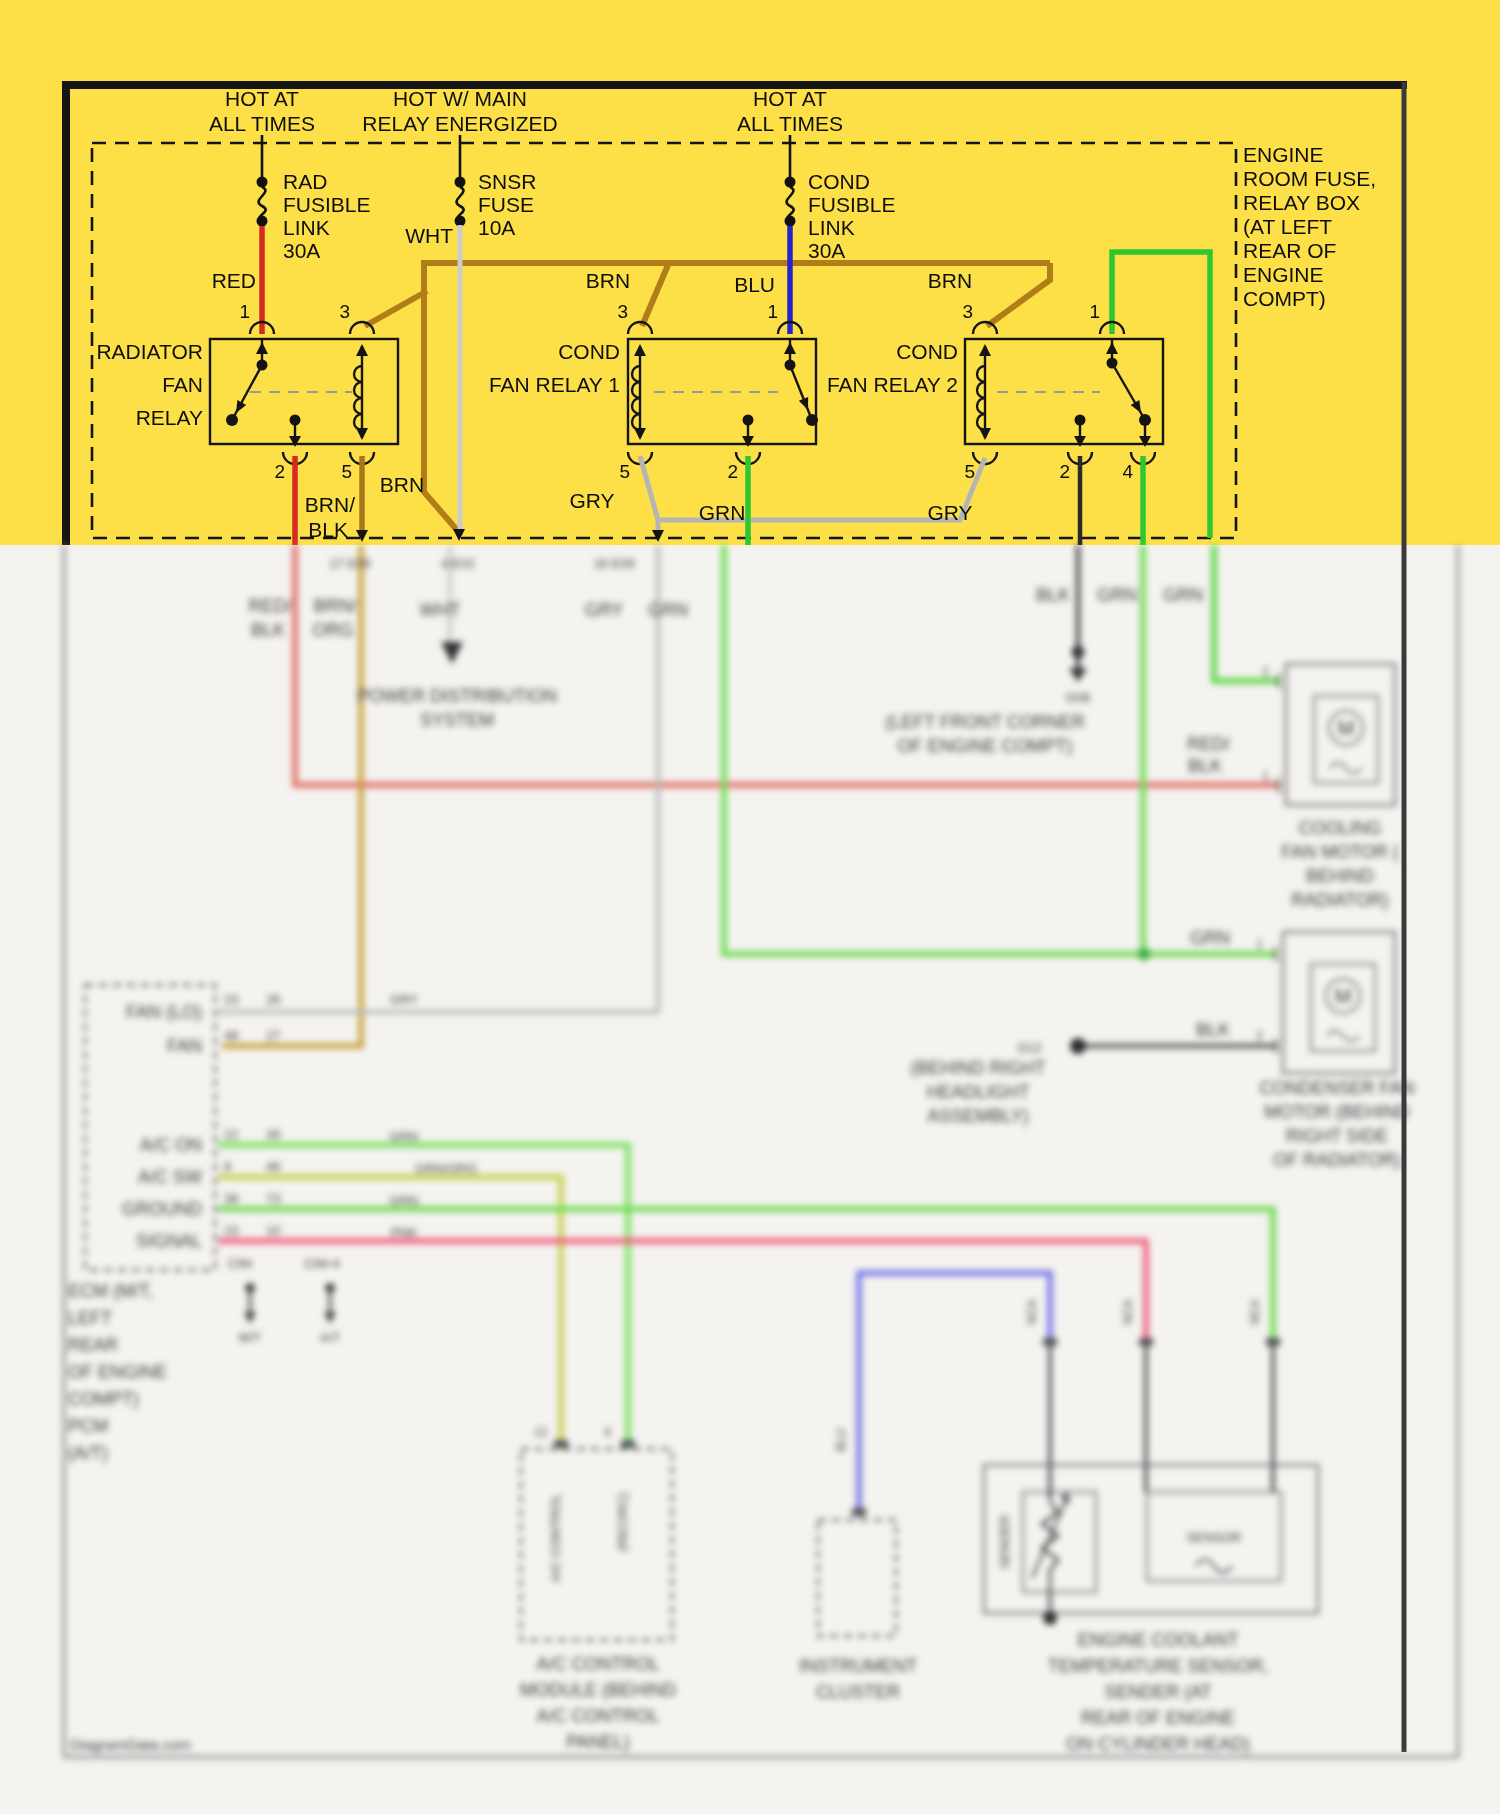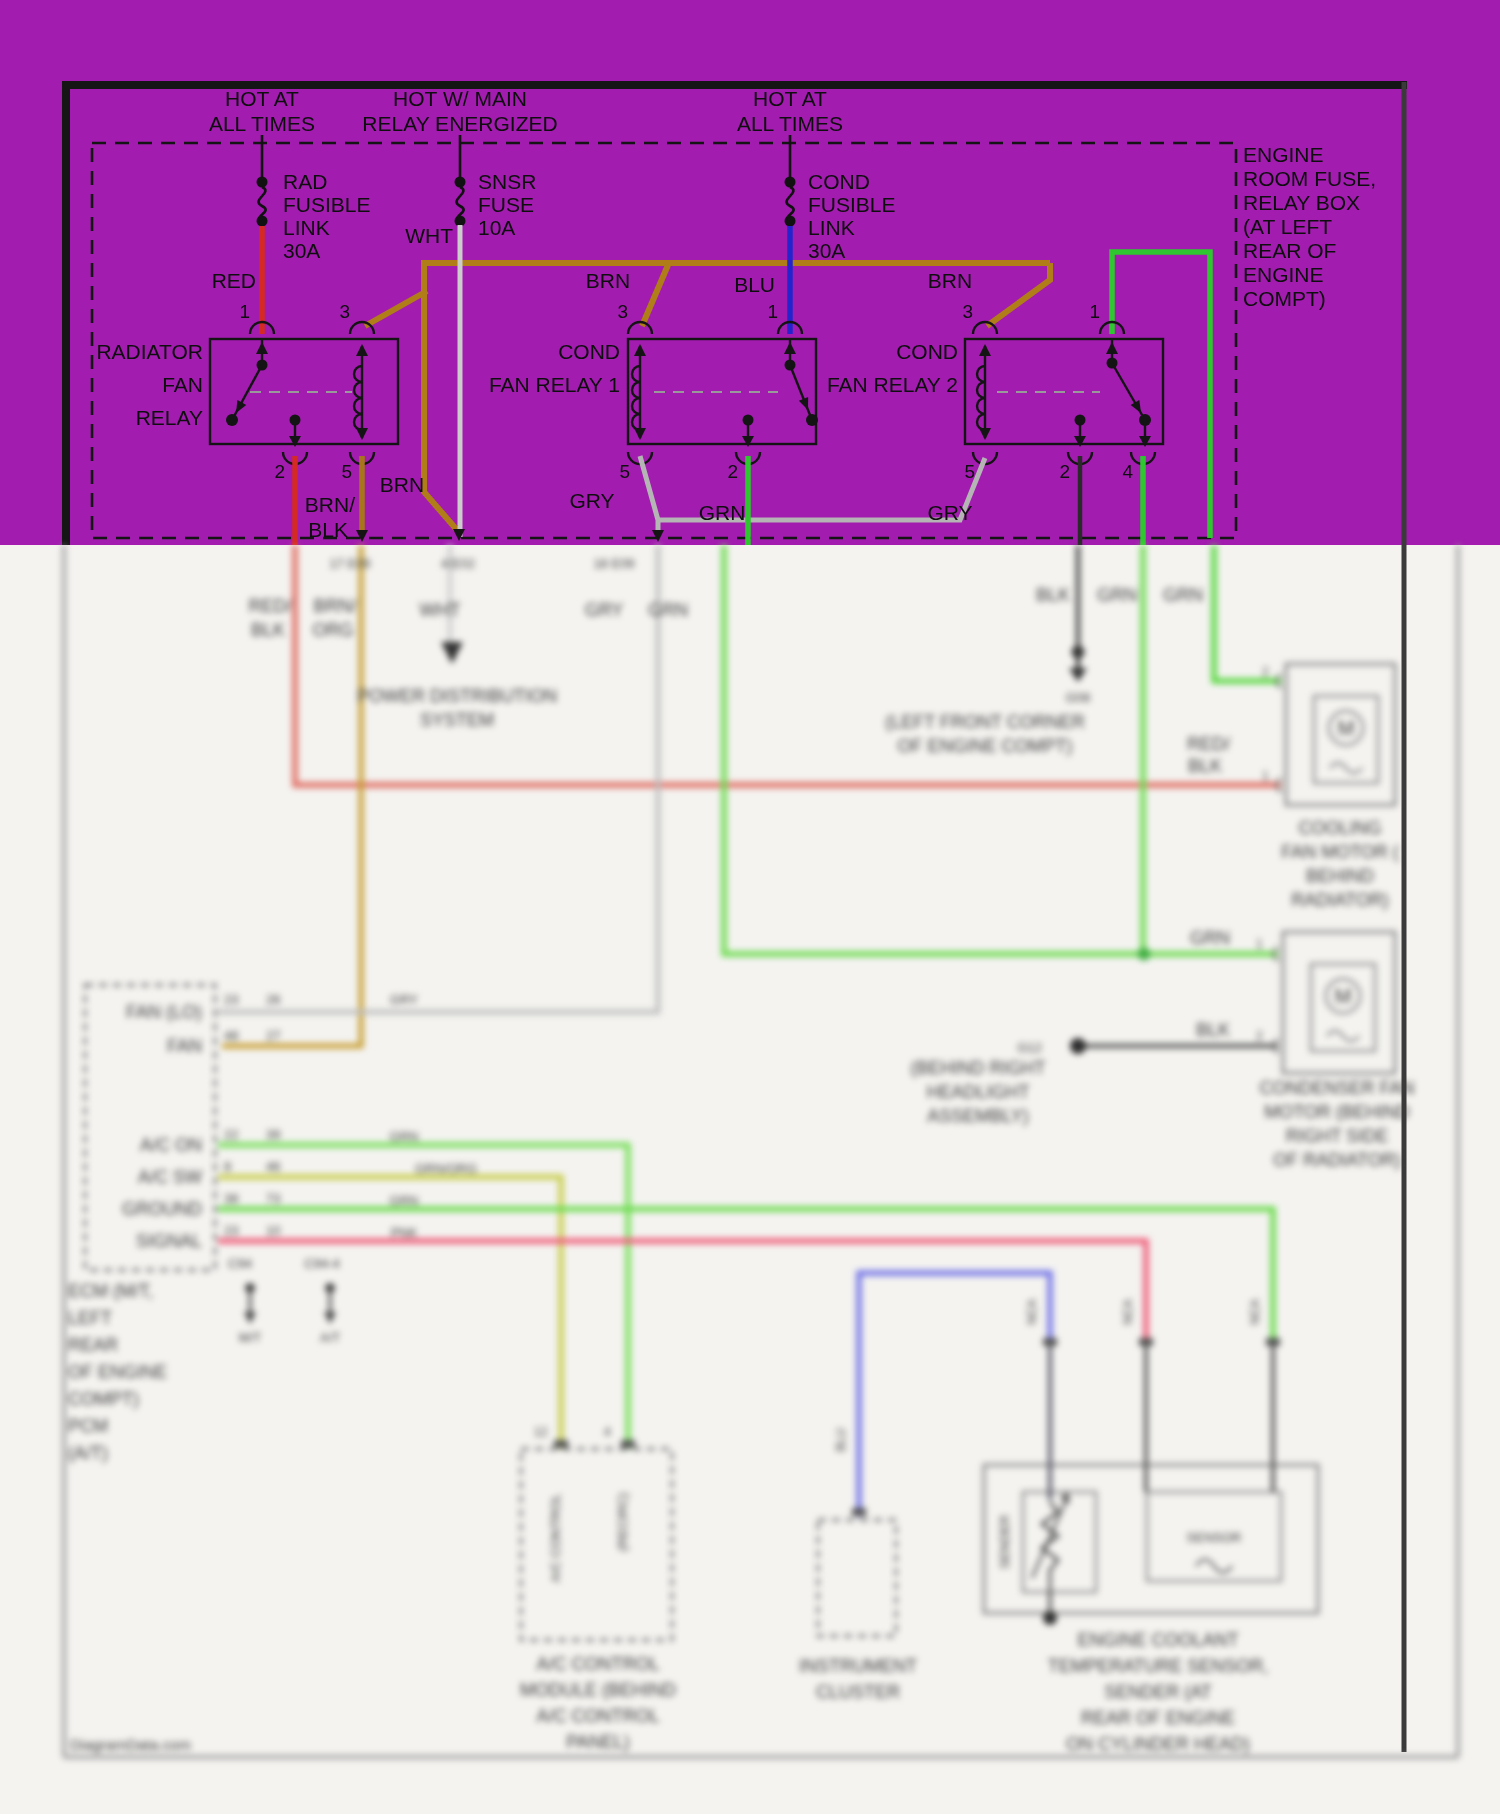--- a/index.html
+++ b/index.html
@@ -1,16 +1,16 @@
 <!DOCTYPE html>
 <html><head>
 <meta charset="utf-8">
 <style>
   html,body{margin:0;padding:0;background:#fff;}
-  .stage{position:relative;width:1500px;height:1814px;background:#a21caf;overflow:hidden;
+  .stage{position:relative;width:1500px;height:1814px;background:#fde047;overflow:hidden;
          font-family:"Liberation Sans", sans-serif;}
   .stage svg{position:absolute;left:0;top:0;}
   svg text{fill:#0e0e0e;font-family:"Liberation Sans",sans-serif;}
   .blurlayer{filter:blur(3.1px);}
   .blurlayer text{fill:#3c3c3c;}
   .lbl{font-size:21px;}
   .pin{font-size:19px;}
   .blbl{font-size:18px;}
   .bsmall{font-size:13px;fill:#555;}
   .btiny{font-size:12px;fill:#666;}

